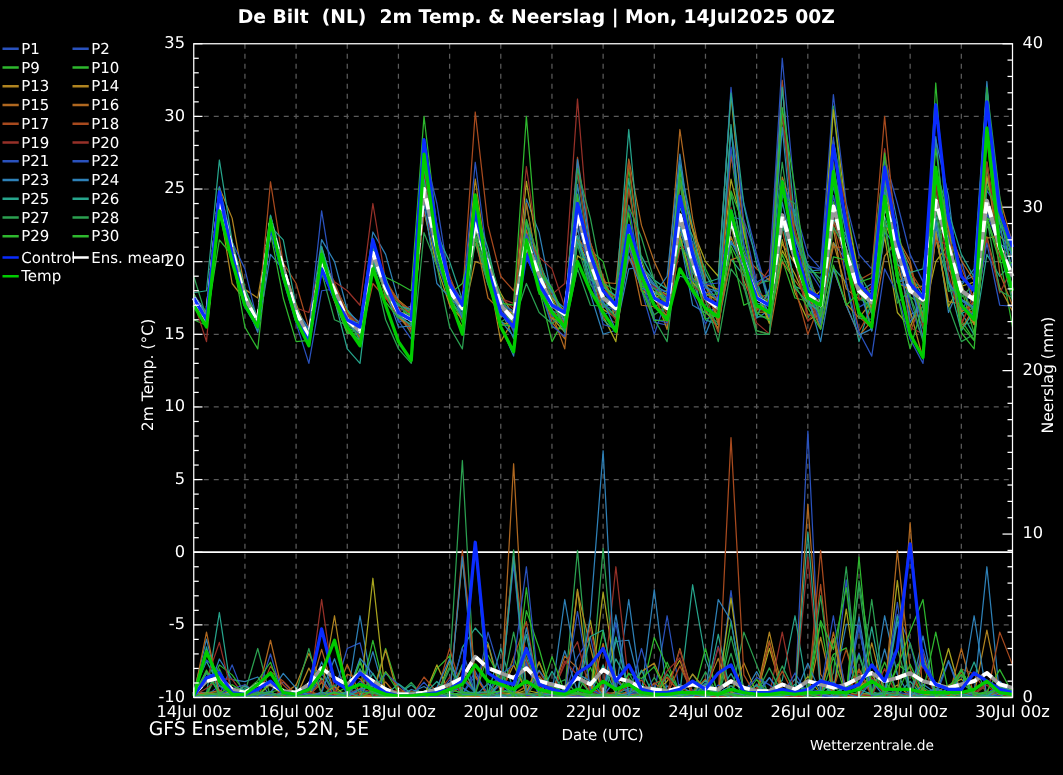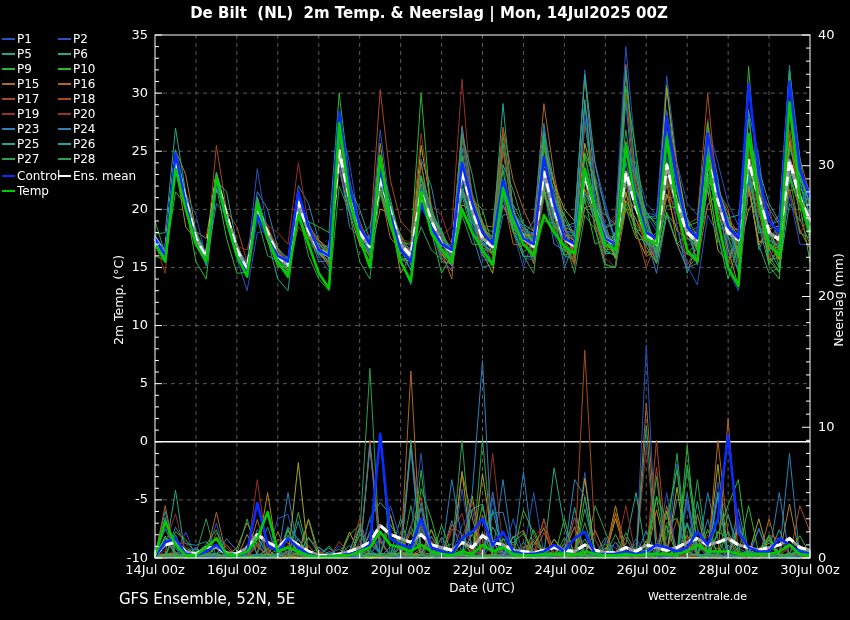--- a/index.html
+++ b/index.html
@@ -6,21 +6,21 @@
             font-family:"DejaVu Sans","Liberation Sans",sans-serif;}
   #stage{position:relative;width:850px;height:620px;background:#000;}
   #plot{position:absolute;left:0;top:0;}
   .title{position:absolute;top:4px;left:4px;width:850px;text-align:center;color:#fff;
          font-size:15px;font-weight:bold;white-space:pre;}
   .axis-title-left{position:absolute;left:118px;top:300px;transform:translate(-50%,-50%) rotate(-90deg);
          color:#fff;font-size:12.5px;white-space:nowrap;}
   .axis-title-right{position:absolute;left:838px;top:300px;transform:translate(-50%,-50%) rotate(-90deg);
          color:#fff;font-size:12.5px;white-space:nowrap;}
   .xaxis-title{position:absolute;left:482px;top:581px;transform:translateX(-50%);color:#fff;font-size:12px;}
-  .footer-left{position:absolute;left:119px;top:590px;color:#fff;font-size:15px;}
+  .footer-left{position:absolute;left:119px;top:574px;color:#fff;font-size:15px;}
   .footer-right{position:absolute;left:648px;top:590px;color:#fff;font-size:11px;}
   #legend{position:absolute;left:2px;top:31px;width:170px;color:#fff;font-size:12px;}
   .lg-row{display:flex;height:15px;align-items:center;}
   .lg-cell{display:flex;align-items:center;width:56px;}
   .lg-cell.wide{width:auto;}
   .sw{display:inline-block;width:13px;height:2px;margin-right:2px;flex:none;}
   .lb{white-space:nowrap;}
 </style>
 </head>
 <body>
@@ -276,40 +276,40 @@
           <span class="sw" style="background: rgb(42, 82, 190);"></span>
           <span class="lb">P1</span>
         </div>
         <div class="lg-cell wide">
           <span class="sw" style="background: rgb(42, 82, 190);"></span>
           <span class="lb">P2</span>
         </div>
       </div>
       <div class="lg-row">
         <div class="lg-cell">
-          <span class="sw" style="background: rgb(38, 165, 140);"></span>
-          <span class="lb">P5</span>
-        </div>
-        <div class="lg-cell wide">
-          <span class="sw" style="background: rgb(38, 165, 140);"></span>
-          <span class="lb">P6</span>
-        </div>
-      </div>
-      <div class="lg-row">
-        <div class="lg-cell">
           <span class="sw" style="background: rgb(46, 184, 46);"></span>
           <span class="lb">P9</span>
         </div>
         <div class="lg-cell wide">
           <span class="sw" style="background: rgb(46, 184, 46);"></span>
           <span class="lb">P10</span>
         </div>
       </div>
       <div class="lg-row">
         <div class="lg-cell">
+          <span class="sw" style="background: rgb(176, 132, 32);"></span>
+          <span class="lb">P13</span>
+        </div>
+        <div class="lg-cell wide">
+          <span class="sw" style="background: rgb(176, 132, 32);"></span>
+          <span class="lb">P14</span>
+        </div>
+      </div>
+      <div class="lg-row">
+        <div class="lg-cell">
           <span class="sw" style="background: rgb(176, 104, 32);"></span>
           <span class="lb">P15</span>
         </div>
         <div class="lg-cell wide">
           <span class="sw" style="background: rgb(176, 104, 32);"></span>
           <span class="lb">P16</span>
         </div>
       </div>
       <div class="lg-row">
         <div class="lg-cell">
@@ -326,20 +326,30 @@
           <span class="sw" style="background: rgb(150, 48, 40);"></span>
           <span class="lb">P19</span>
         </div>
         <div class="lg-cell wide">
           <span class="sw" style="background: rgb(150, 48, 40);"></span>
           <span class="lb">P20</span>
         </div>
       </div>
       <div class="lg-row">
         <div class="lg-cell">
+          <span class="sw" style="background: rgb(42, 82, 190);"></span>
+          <span class="lb">P21</span>
+        </div>
+        <div class="lg-cell wide">
+          <span class="sw" style="background: rgb(42, 82, 190);"></span>
+          <span class="lb">P22</span>
+        </div>
+      </div>
+      <div class="lg-row">
+        <div class="lg-cell">
           <span class="sw" style="background: rgb(46, 129, 184);"></span>
           <span class="lb">P23</span>
         </div>
         <div class="lg-cell wide">
           <span class="sw" style="background: rgb(46, 129, 184);"></span>
           <span class="lb">P24</span>
         </div>
       </div>
       <div class="lg-row">
         <div class="lg-cell">
@@ -352,20 +362,30 @@
         </div>
       </div>
       <div class="lg-row">
         <div class="lg-cell">
           <span class="sw" style="background: rgb(43, 160, 80);"></span>
           <span class="lb">P27</span>
         </div>
         <div class="lg-cell wide">
           <span class="sw" style="background: rgb(43, 160, 80);"></span>
           <span class="lb">P28</span>
+        </div>
+      </div>
+      <div class="lg-row">
+        <div class="lg-cell">
+          <span class="sw" style="background: rgb(46, 184, 46);"></span>
+          <span class="lb">P29</span>
+        </div>
+        <div class="lg-cell wide">
+          <span class="sw" style="background: rgb(46, 184, 46);"></span>
+          <span class="lb">P30</span>
         </div>
       </div>
       <div class="lg-row" style="margin-top: 2px;">
         <div class="lg-cell">
           <span class="sw" style="background: rgb(10, 44, 255);"></span>
           <span class="lb">Control</span>
         </div>
         <div class="lg-cell wide">
           <span class="sw" style="background: rgb(255, 255, 255);"></span>
           <span class="lb">Ens. mean</span>

